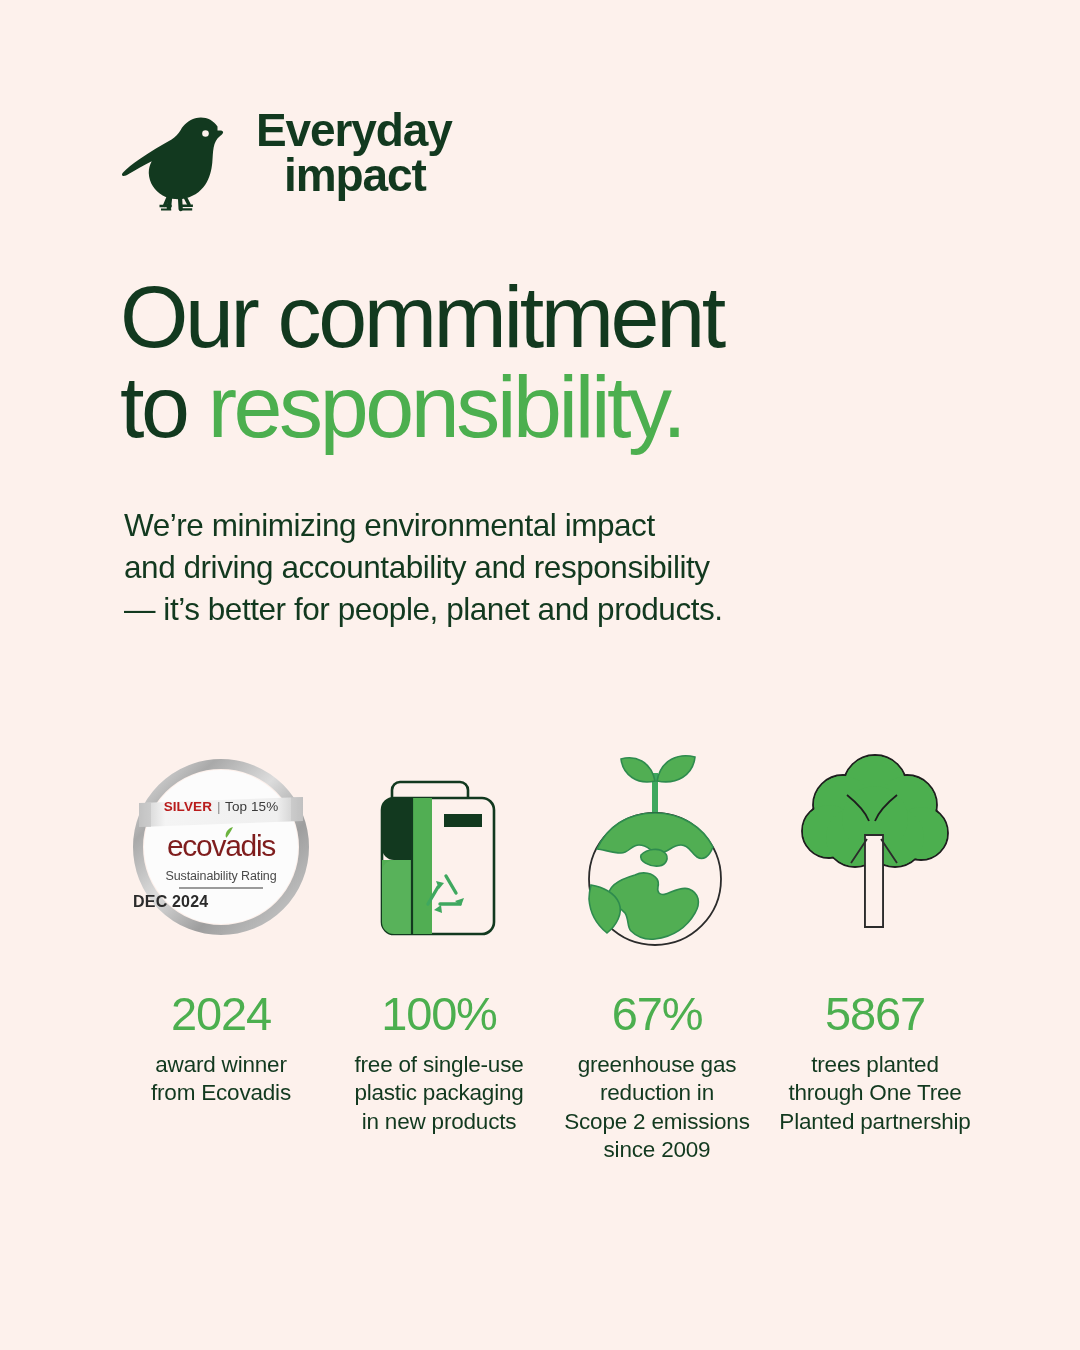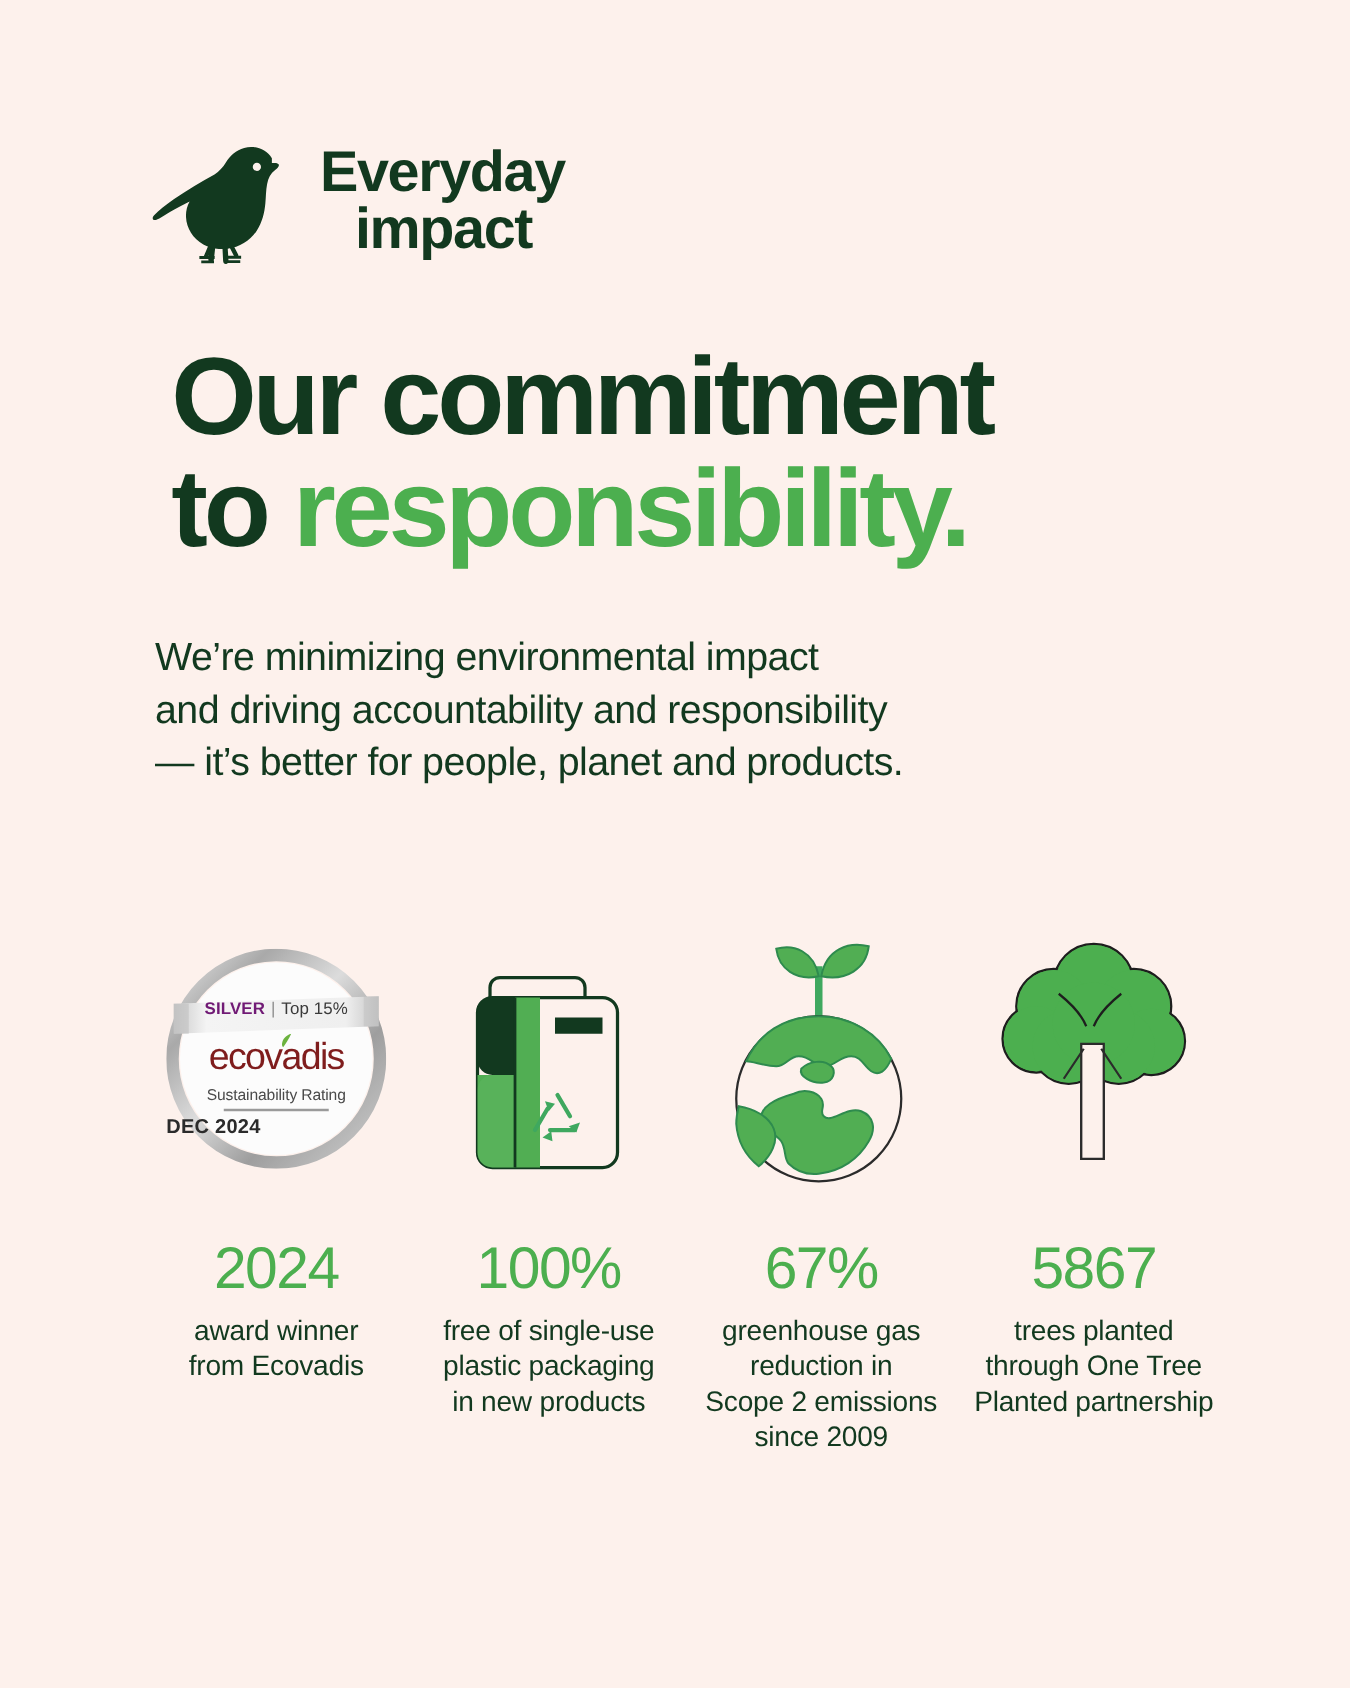--- a/index.html
+++ b/index.html
@@ -7,36 +7,36 @@
     width:1080px; height:1350px;
     background:#FDF1EC;
     font-family:"Liberation Sans", sans-serif;
     overflow:hidden;
   }
   .page { position:relative; width:1080px; height:1350px; background:#FDF1EC; }
 
   
   .logo-row {
     position:absolute; left:122px; top:108px;
-    display:flex; align-items:center; gap:22px;
+    display:flex; gap:22px;
   }
   .bird-mark { width:112px; height:104px; display:block; flex:0 0 auto; }
   .logo-words {
     color:#12391F;
     font-weight:bold;
     font-size:46px;
     line-height:0.98;
     letter-spacing:-1.1px;
   }
   .logo-words .l2 { display:block;margin-left:28px; }
 
   
   .headline {
-    position:absolute; left:137px; top:272px;
-    font-size:88px; font-weight:bold;
+    position:absolute; left:120px; top:272px;
+    font-size:88px; font-weight:normal;
     line-height:1.02; letter-spacing:-3.4px;
     color:#12391F;
     width:880px;
   }
   .headline .accent { color:#4CAF4F; }
 
   
   .body-copy {
     position:absolute; left:124px; top:505px;
     font-size:31.5px; line-height:1.33;
@@ -74,21 +74,21 @@
   .badge-svg { width:176px; height:176px; display:block; }
   .badge-text {
     position:absolute; inset:0;
     display:flex; flex-direction:column; align-items:center;
   }
   .ribbon-txt {
     position:absolute; top:40px; left:0; right:0;
     text-align:center; font-size:13.5px; color:#3A3A3A;
     letter-spacing:0.1px; white-space:nowrap;
   }
-  .ribbon-txt b { font-weight:bold; color:#701a75;text-align:center; }
+  .ribbon-txt b { font-weight:bold; color:#b91c1c;text-align:center; }
   .ribbon-txt i { font-style:normal; color:#8C8C8C; padding:0 1px; }
   .eco-word {
     position:absolute; top:70px; left:0; right:0;
     text-align:center; font-size:30px; color:#7f1d1d;
     letter-spacing:-1.3px; white-space:nowrap;
   }
   .eco-leaf {
     position:absolute; top:68px; left:50%;
     margin-left:4px; width:9px; height:11px;
   }

